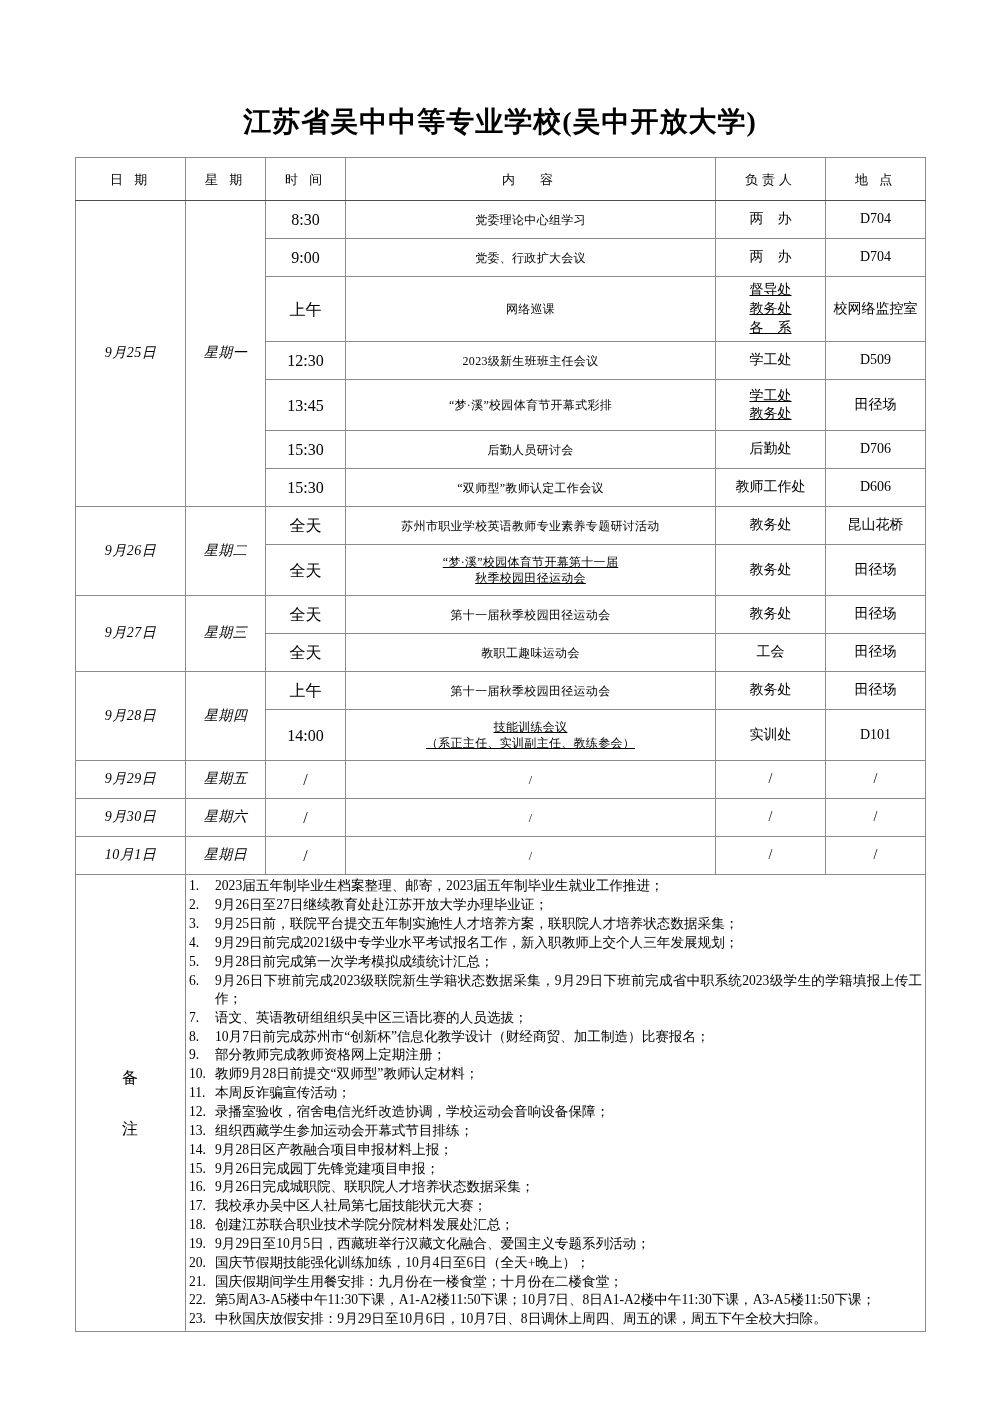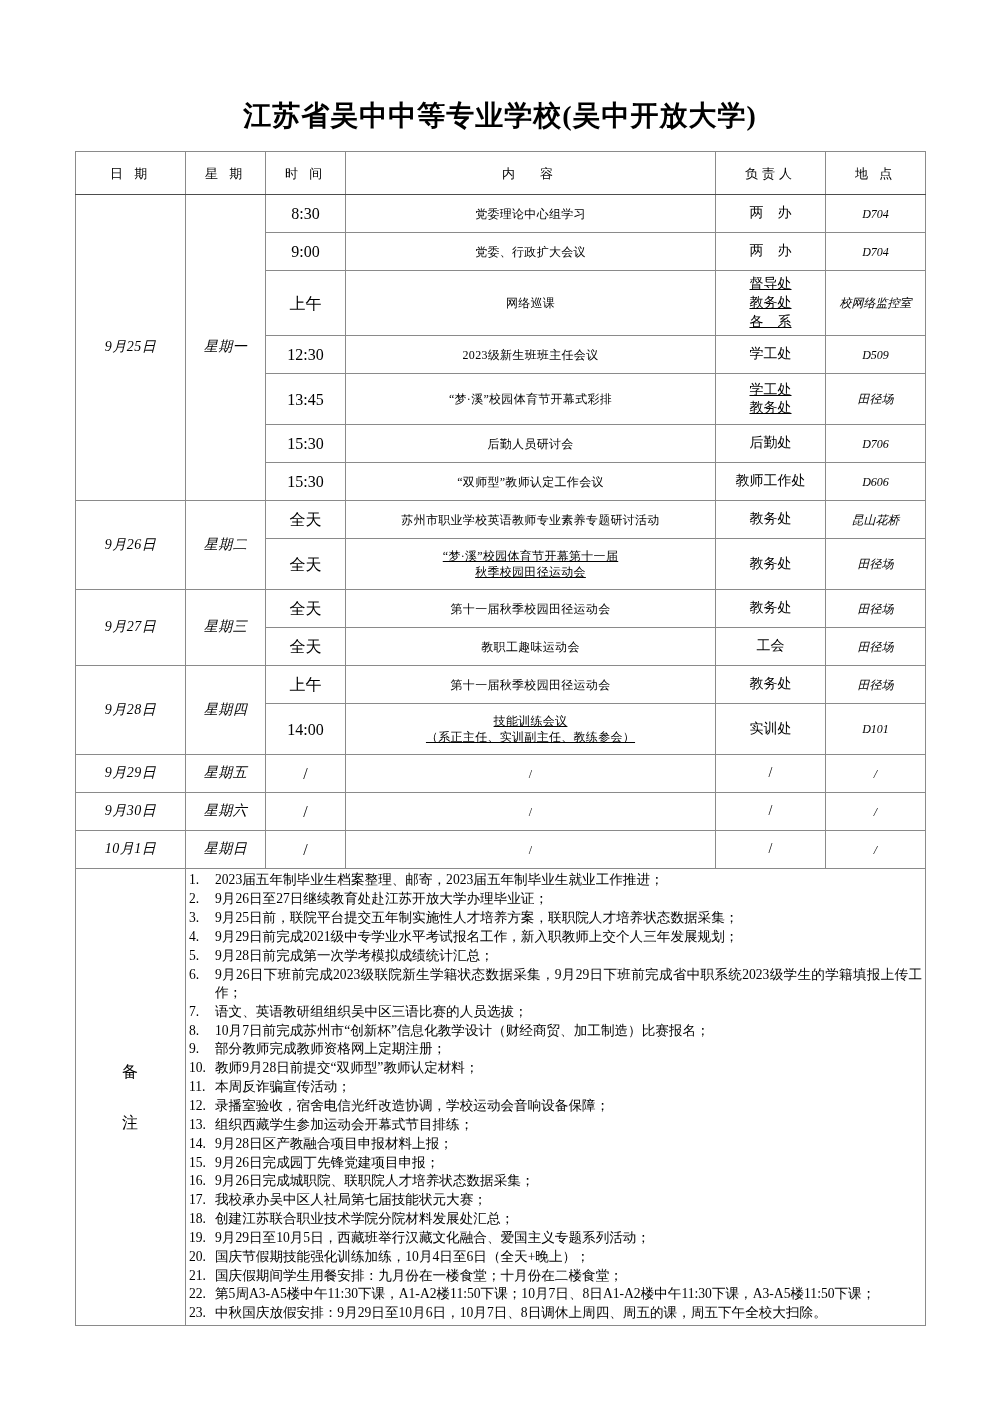--- a/index.html
+++ b/index.html
@@ -11,21 +11,21 @@
     width: 1000px;
     height: 1414px;
     font-family: "Liberation Serif", "DejaVu Serif", serif;
     color: #000000;
     -webkit-font-smoothing: antialiased;
   }
   .page {
     width: 1000px;
     height: 1414px;
     box-sizing: border-box;
-    padding: 2px;
+    padding: 8px;
     position: relative;
   }
   
   .title-block {
     text-align: center;
     padding-top: 92px;
   }
   .title-line {
     font-size: 28px;
     font-weight: bold;
@@ -78,21 +78,21 @@
     border-right: 1.2px solid #6e6e6e;
     font-style: italic;
   }
   td.date-cell { border-left: none; }
   td.time-cell { font-size: 16px; }
   td.content-cell {
     font-size: 12px;
     letter-spacing: 0.3px;
   }
   td.owner-cell { font-size: 14px; margin-top: 14px; }
-  td.place-cell { font-size: 12px; font-style: italic; }
+  td.place-cell { font-size: 14px; }
   tr.r-std td { height: 33px; }
   tr.r-tall td { height: 60px; }
   tr.r-two td { height: 46px; }
   td.stack { line-height: 1.45; text-decoration: underline; }
 
   
   tr.day-start > td { border-top: 1.5px solid #4d4d4d; }
 
   
   tr.remarks-row > td { border-top: 1.6px solid #4d4d4d; }

